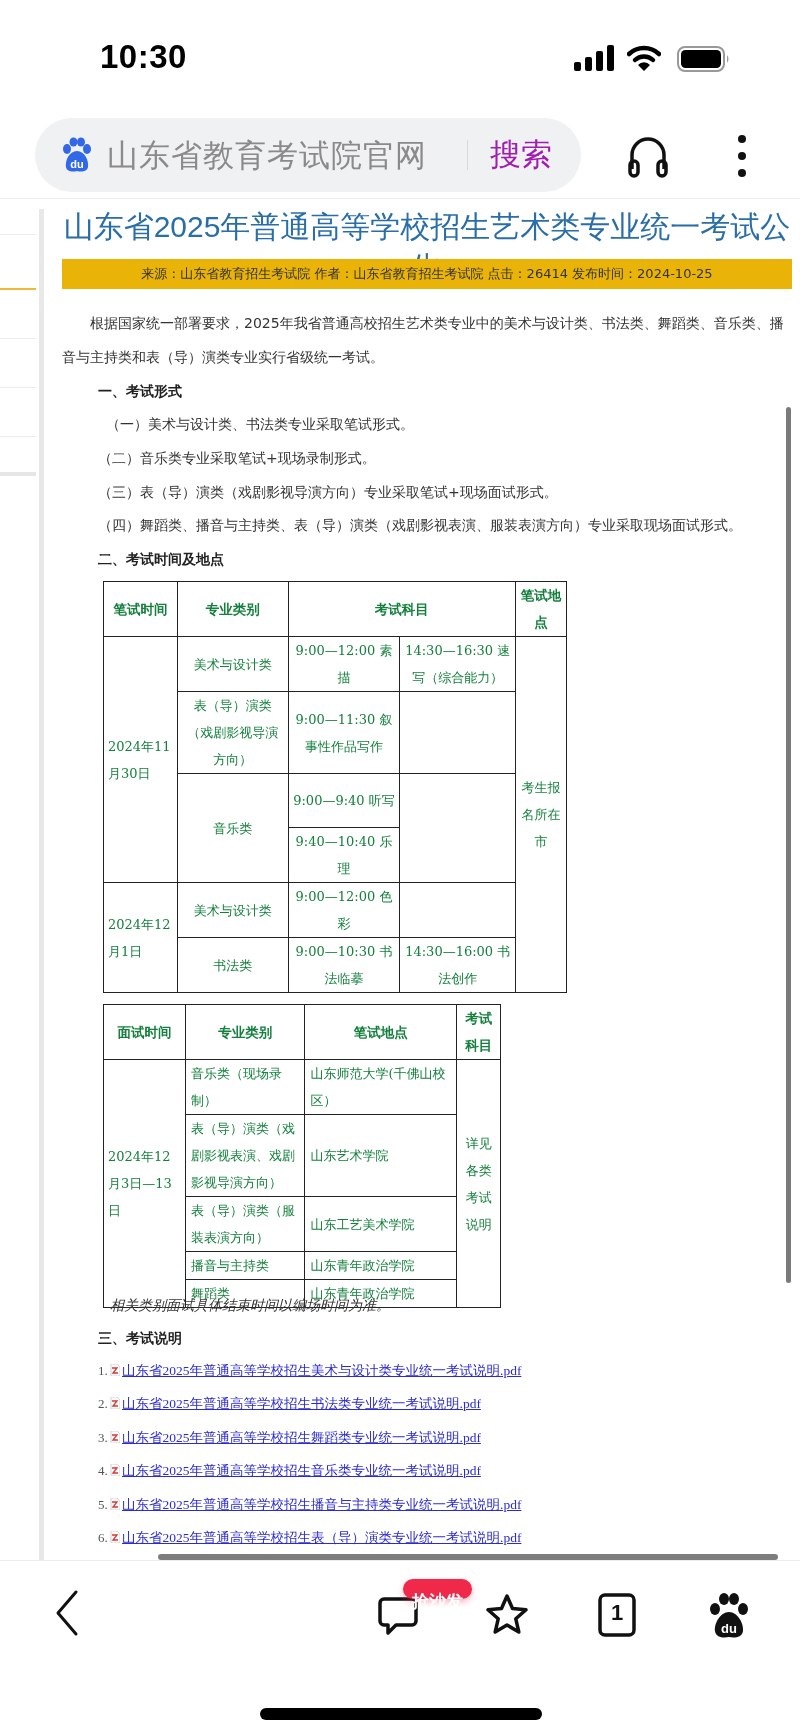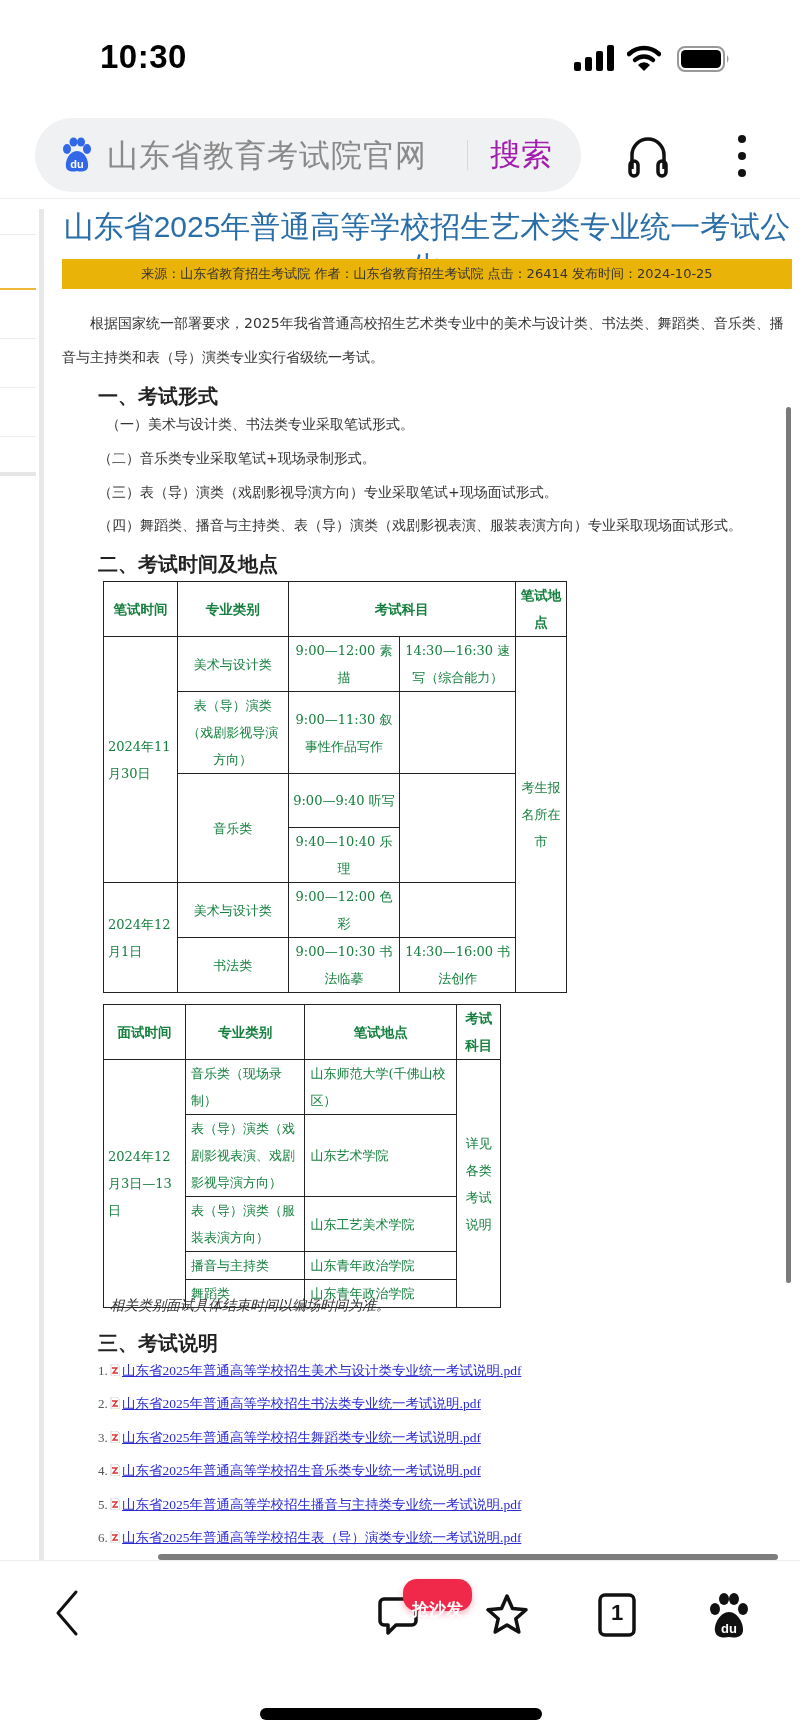--- a/index.html
+++ b/index.html
@@ -28,21 +28,21 @@
   .left-panel .row { position: absolute; left: 0; width: 36px; height: 1px; background: #ececec; }
   .left-panel .active-line { position: absolute; left: 0; width: 36px; height: 2px; background: #f0b838; }
   .left-panel .bottom-bar { position: absolute; left: 0; width: 36px; height: 4px; background: #e6e6e6; }
   .left-divider { position: absolute; left: 39px; top: 10px; width: 5px; height: 100%; background: #e8e8e8; }
 
   .article { position: absolute; left: 62px; top: 0; width: 730px; }
   .article-title { position: absolute; left: 0; top: 8px; width: 730px; text-align: center; font-size: 30px; color: #2a6ea8; font-family: "Liberation Sans", "DejaVu Sans", sans-serif; }
   .meta-bar { position: absolute; left: 0; top: 60px; width: 730px; height: 30px; background: #eab308; text-align: center; font-size: 13px; line-height: 30px; color: #333; }
 
   .p { position: absolute; font-size: 14px; color: #333; white-space: nowrap; }
-  .h { position: absolute; font-size: 20px; color: #222; font-weight: bold; white-space: nowrap; }
+  .h { position: absolute; font-size: 14px; color: #222; font-weight: bold; white-space: nowrap; }
 
   table.sched { position: absolute; border-collapse: collapse; font-family: "DejaVu Serif", "Liberation Serif", serif; font-size: 13px; color: #15803d; }
   table.sched td, table.sched th { border: 1px solid #222; text-align: center; vertical-align: middle; line-height: 27px; padding: 0 3px; }
   table.sched th { font-weight: bold; font-size: 13.5px; }
   table.sched td.left { text-align: left; padding-left: 5px; }
   table.sched td.date { text-align: left; padding-left: 4px; }
 
   .links { position: absolute; left: 36px; top: 1163px; }
   .link-row { position: absolute; left: 0; white-space: nowrap; font-size: 13px; font-family: "Liberation Serif", serif; color: #555; }
   .link-row .num { display: inline-block; width: 12px; }
@@ -50,21 +50,21 @@
   .link-row a { color: #2b2bd0; text-decoration: underline; font-size: 13.5px; font-family: "Liberation Serif", "DejaVu Serif", serif; }
 
   .vscroll { position: absolute; left: 786px; top: 208px; width: 5px; height: 876px; background: #7a7a7a; border-radius: 3px; }
   .hscroll { position: absolute; left: 158px; top: 1355px; width: 620px; height: 6px; background: #7d7d7d; border-radius: 3px; }
 
   
   .toolbar { position: absolute; left: 0; top: 1560px; width: 800px; height: 174px; background: #fff; border-top: 1px solid #ececec; }
   .tb-btn { position: absolute; background: none; border: none; }
   .back-btn { left: 52px; top: 28px; width: 30px; height: 48px; }
   .comment-btn { left: 376px; top: 32px; width: 44px; height: 44px; }
-  .badge { position: absolute; left: 403px; top: 18px; height: 20px; padding: 16px 9px; background: #f0284a; color: #fff; font-size: 17px; line-height: 28px; border-radius: 14px; box-shadow: 0 3px 6px rgba(240,40,74,0.35); font-weight: bold; }
+  .badge { position: absolute; left: 403px; top: 18px; height: 20px; padding: 8px 9px; background: #f0284a; color: #fff; font-size: 17px; line-height: 28px; border-radius: 14px; box-shadow: 0 3px 6px rgba(240,40,74,0.35); font-weight: bold; }
   .star-btn { left: 484px; top: 31px; width: 46px; height: 46px; }
   .tabs-btn { left: 597px; top: 30px; width: 40px; height: 48px; }
   .baidu-btn { left: 707px; top: 30px; width: 44px; height: 48px; }
   .home-indicator { position: absolute; left: 260px; top: 1708px; width: 282px; height: 12px; background: #000; border-radius: 6px; }
 </style>
 </head>
 <body>
 
 <div class="status-bar">
   <div class="status-time">10:30</div>

